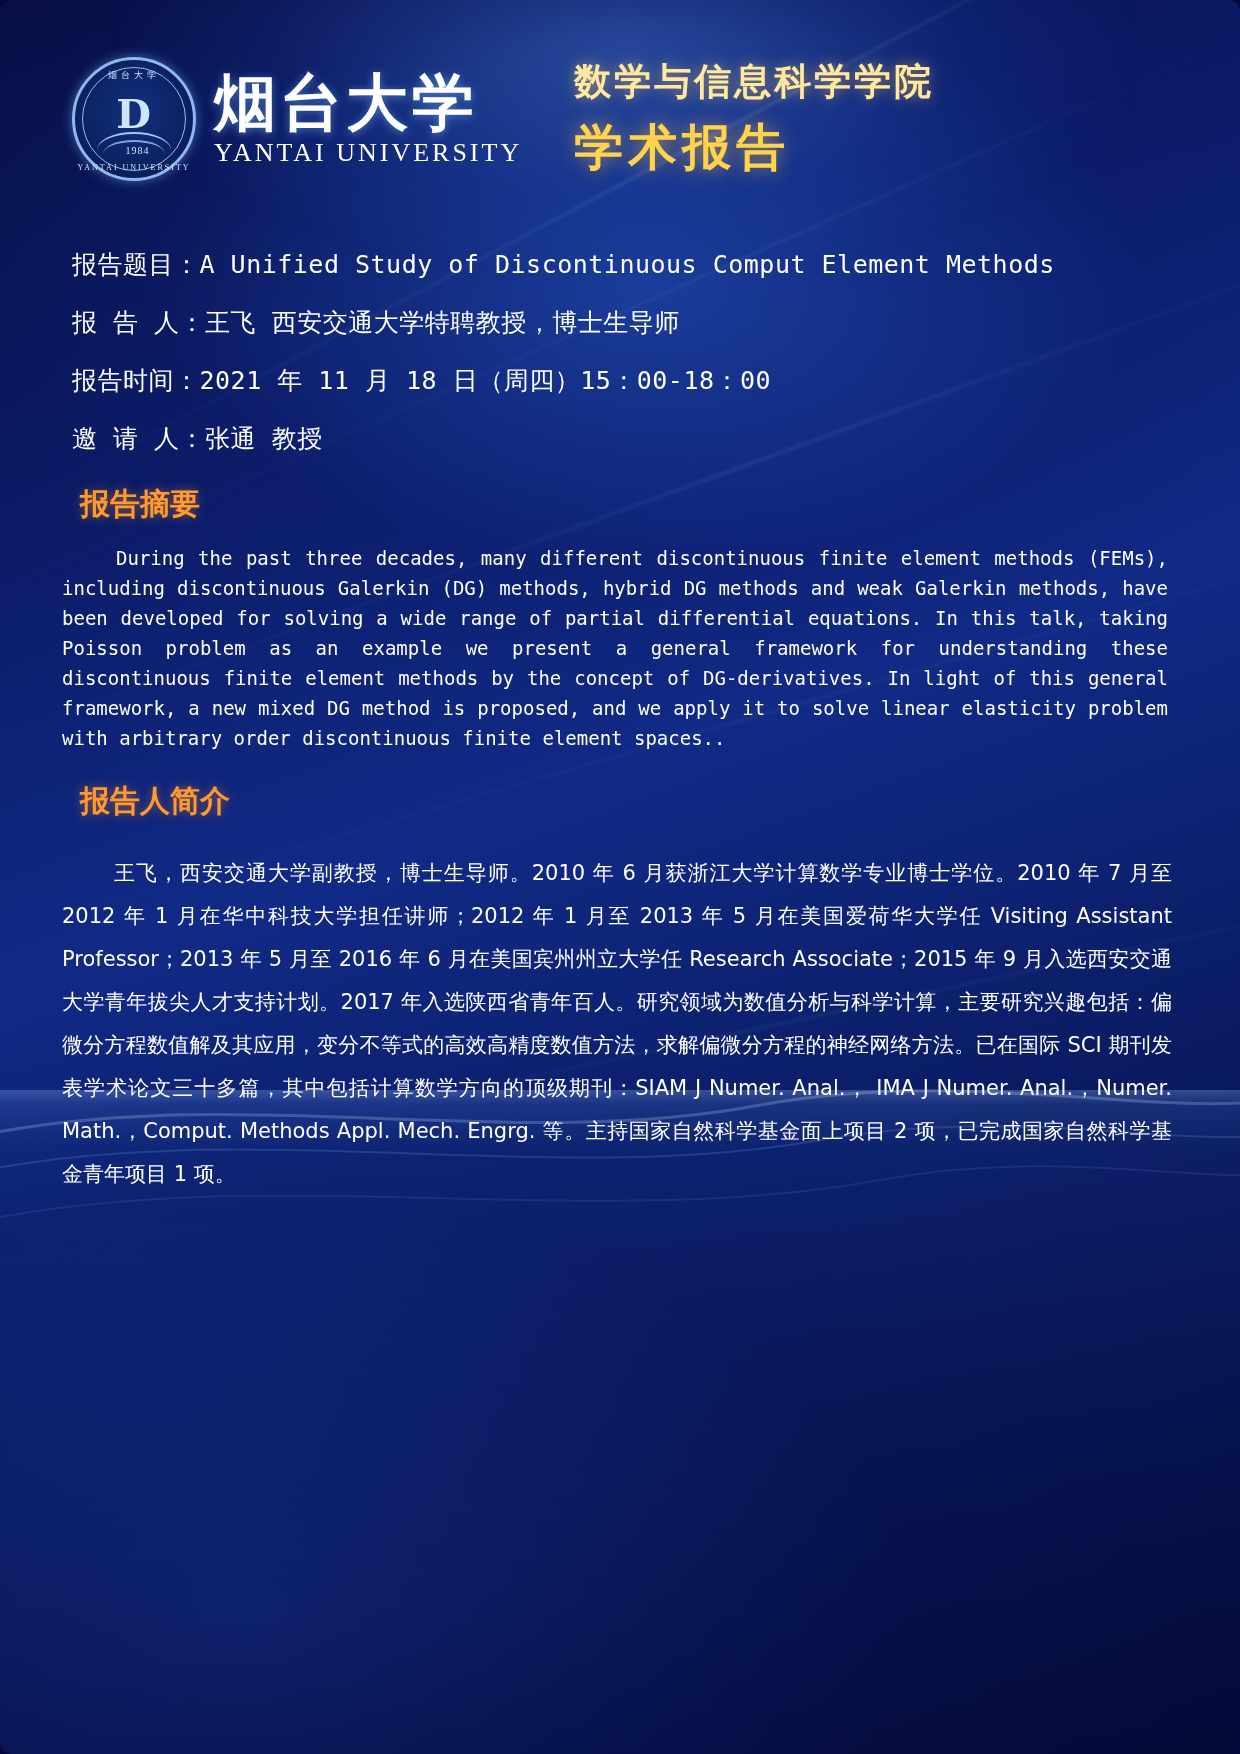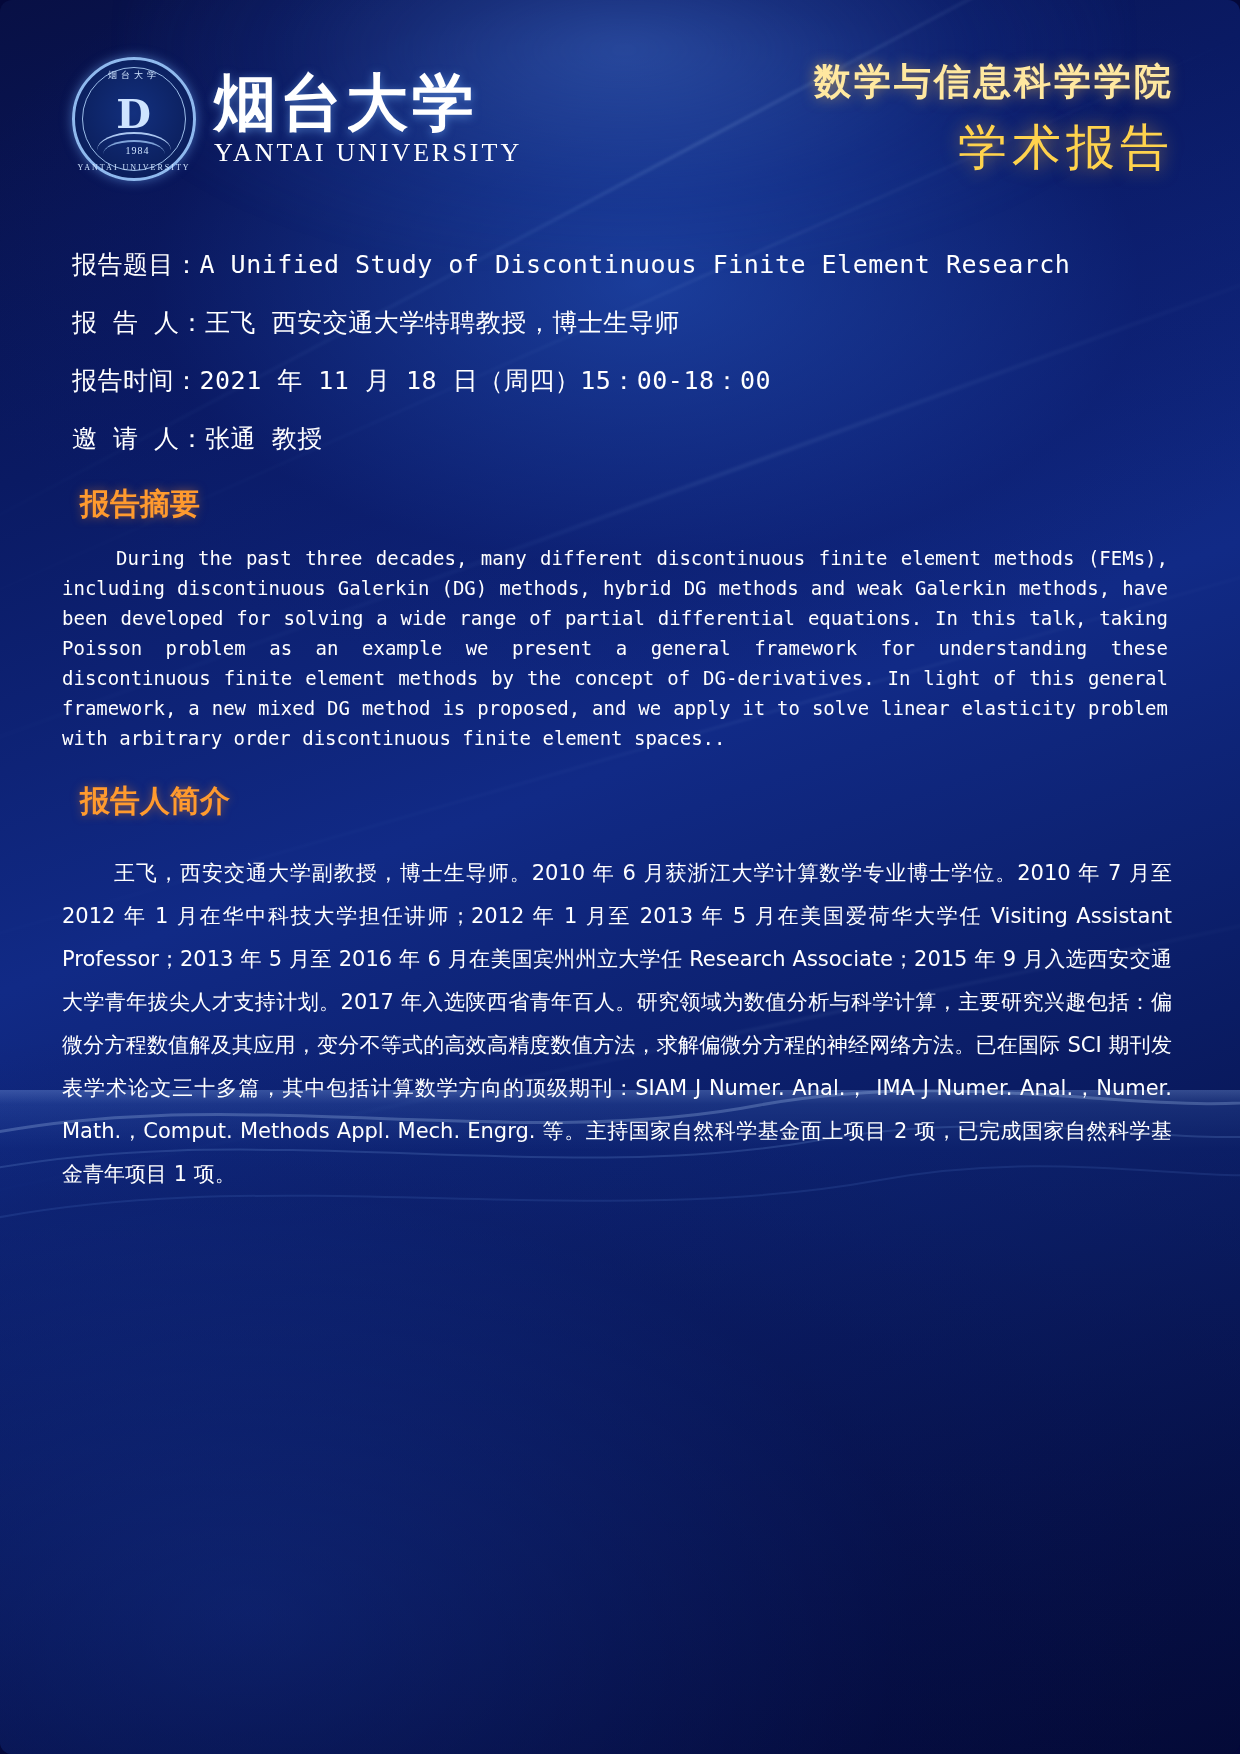--- a/index.html
+++ b/index.html
@@ -107,31 +107,31 @@
     font-size: 62px; font-weight: bold; color: #ffffff;
     letter-spacing: 4px; line-height: 1.05;
     text-shadow: 0 2px 10px rgba(120,180,255,.55);
   }
   .uni-en {
     font-family: "Liberation Serif", serif;
     font-size: 26px; color: #ffffff; letter-spacing: 3px;
     margin-top: 2px; text-align: center;
   }
   .title-block {
-    margin-left: 52px; text-align: right; flex: 1; padding-right: 66px;
+    margin-left: 52px; text-align: left; flex: 1; padding-right: 66px;
   }
   .title-dept {
     font-family: "DejaVu Sans", sans-serif;
     font-size: 37px; font-weight: bold; color: #ffe8a0;
     letter-spacing: 3px;
     text-shadow: 0 0 14px rgba(255,200,80,.55);
   }
   .title-main {
     font-family: "DejaVu Sans", sans-serif;
-    font-size: 49px; font-weight: normal; color: #ffd34d;
+    font-size: 49px; font-weight: bold; color: #ffd34d;
     letter-spacing: 5px; margin-top: 8px;
     text-shadow: 0 0 18px rgba(255,190,60,.6);
   }
 
   
   .info {
     position: relative;
     margin: 72px 0 0 72px;
     width: 1100px;
     color: #ffffff;
@@ -210,21 +210,21 @@
       </div>
     </div>
 
     <div class="title-block">
       <div class="title-dept">数学与信息科学学院</div>
       <div class="title-main">学术报告</div>
     </div>
   </div>
 
   <div class="info">
-    <div class="info-line">报告题目：A Unified Study of Discontinuous Finite Element Research</div>
+    <div class="info-line">报告题目：A Unified Study of Discontinuous Comput Element Methods</div>
     <div class="info-line">报 告 人：王飞 西安交通大学特聘教授，博士生导师</div>
     <div class="info-line">报告时间：2021 年 11 月 18 日（周四）15：00-18：00</div>
     <div class="info-line">邀 请 人：张通 教授</div>
   </div>
 
   <div class="sec-title" id="abstract-title">报告摘要</div>
   <div class="abstract">During the past three decades, many different discontinuous finite element methods (FEMs), including discontinuous Galerkin (DG) methods, hybrid DG methods and weak Galerkin methods, have been developed for solving a wide range of partial differential equations. In this talk, taking Poisson problem as an example we present a general framework for understanding these discontinuous finite element methods by the concept of DG-derivatives. In light of this general framework, a new mixed DG method is proposed, and we apply it to solve linear elasticity problem with arbitrary order discontinuous finite element spaces..</div>
 
   <div class="sec-title" id="bio-title">报告人简介</div>
 

